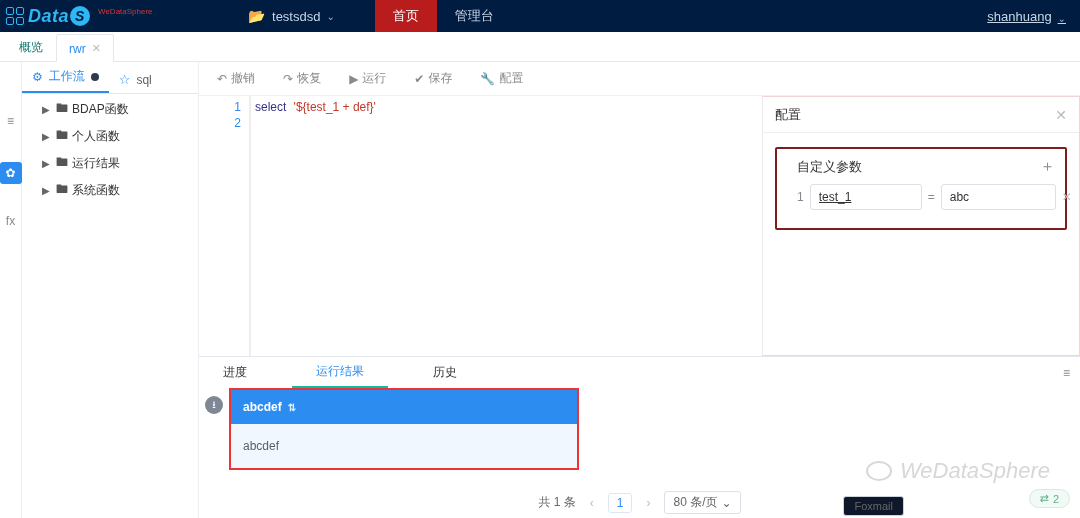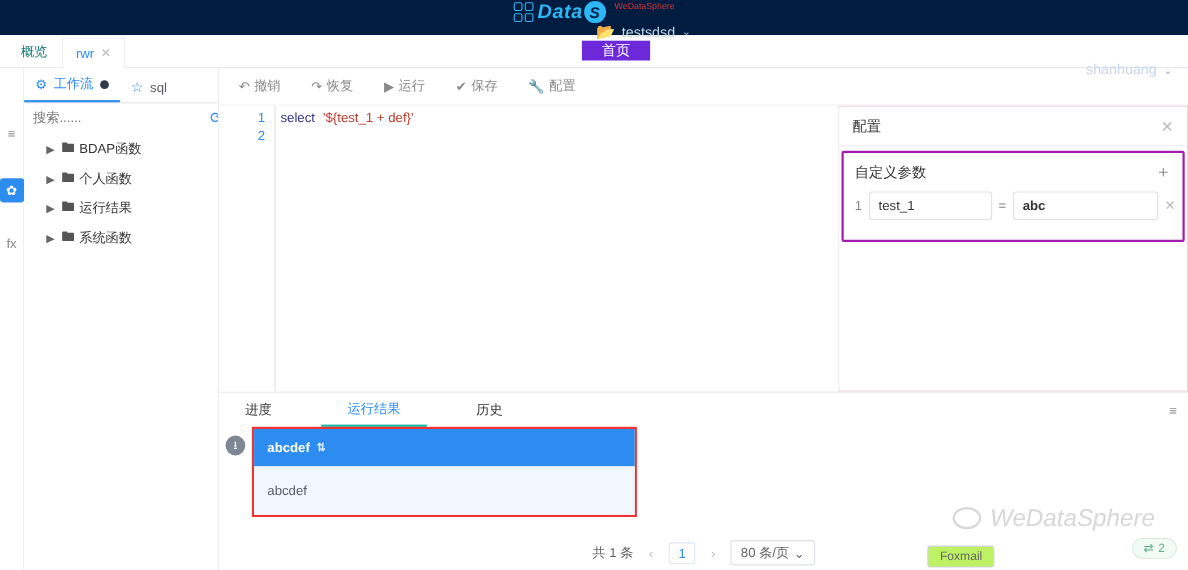--- a/index.html
+++ b/index.html
@@ -1,30 +1,30 @@
 <!DOCTYPE html>
 <html><head>
 <meta charset="utf-8">
 <style>
   * { box-sizing: border-box; margin: 0; padding: 0; font-family: "Microsoft YaHei", Arial, sans-serif; }
   html, body { width: 1080px; height: 518px; overflow: hidden; background: #fff; }
-  .topbar { height: 32px; background: #001c40; color: #fff; display: flex; align-items: center; font-size: 13px; flex-direction: column; }
+  .topbar { height: 32px; background: #001c40; color: #fff; display: flex; align-items: center; font-size: 13px; }
   .logo-wrap { display: flex; align-items: center; padding: 0 6px; gap: 4px; }
   .grid-icon { display: grid; grid-template-columns: 8px 8px; grid-template-rows: 8px 8px; gap: 2px; }
   .grid-icon span { border: 1.3px solid #2db7f5; border-radius: 2px; }
   .logo-text { font-family: "Comic Sans MS", cursive; font-size: 18px; font-style: italic; font-weight: bold; color: #2db7f5; letter-spacing: 0.5px; display: flex; align-items: center; gap: 1px; }
   .logo-text .s-badge { background: #2db7f5; color: #001c40; border-radius: 50%; width: 20px; height: 20px; display: inline-flex; align-items: center; justify-content: center; font-size: 14px; }
   .wedata { font-size: 8px; color: #d33; margin-left: 4px; margin-top: -10px;}
   .proj-select { margin-left: 90px; display: flex; align-items: center; gap: 6px; color: #c7d6e6; }
   .folder-icon { color: #2db7f5; font-size: 14px; }
   .chev { font-size: 10px; color: #9eb3c9; }
   .topnav { display: flex; margin-left: 40px; height: 100%; }
   .topnav .nav-item { padding: 0 18px; display: flex; align-items: center; color: #c7d6e6; font-size: 13px; }
-  .topnav .nav-item.active { background: #6d28d9; color: #fff; font-family: Liberation Serif, serif; }
-  .user { margin-left: auto; padding: 0 14px; display: flex; align-items: flex-end; gap: 6px; color: #c7d6e6; }
+  .topnav .nav-item.active { background: #b91c1c; color: #fff; font-family: Liberation Serif, serif; }
+  .user { margin-left: auto; padding: 0 14px; display: flex; align-items: flex-end; gap: 6px; color: #c7d6e6; text-decoration: underline; }
   .tabstrip { height: 30px; border-bottom: 1px solid #e4e7ed; display: flex; align-items: flex-end; padding-left: 6px; background: #fff;}
   .tab { font-size: 12px; color: #0f766e; height: 28px; display: flex; align-items: center; padding: 0 12px; gap: 6px; border: 1px solid transparent; border-bottom: none;}
   .tab.active { color: #2d8cf0; border-color: #e4e7ed; border-radius: 3px 3px 0 0; background: #fff; position: relative; top: 1px;}
   .tab .x { font-size: 11px; color: #bbb; }
   .body { position: absolute; top: 62px; bottom: 0; left: 0; right: 0; display: flex; }
   .railbar { width: 22px; background: #fff; border-right: 1px solid #eceef3; display: flex; flex-direction: column; align-items: center; padding-top: 48px; gap: 30px; color: #8a8a8a; font-size: 12px;}
   .rail-db { width: 22px; height: 22px; display:flex; align-items:center; justify-content:center; border-radius:3px;}
   .rail-act { background:#2d8cf0; color:#fff; }
   .rail-item { font-size: 12px; }
   .sidebar { width: 176px; background:#fff; display:flex; flex-direction:column; }
@@ -45,42 +45,42 @@
   .tool { display:flex; align-items:center; gap:4px;}
   .editor-wrap { flex:1; display:flex; position:relative; }
   .gutter { width: 52px; background:#fff; border-right: 2px solid #eee; text-align:right; padding: 4px 8px 0 0; font-size:12px; font-family: Consolas, monospace;}
   .gutter .ln { color:#2d8cf0; height:16px;}
   .code { flex:1; padding:4px 4px; font-family: Consolas, monospace; font-size:12px; position:relative;}
   .kw { color:#338; }
   .str { color:#c0392b; }
   .config-panel { position:absolute; top:0; right:0; width:318px; bottom:0; border:1px solid #f0d4d6; border-left-color:#ebebeb; background:#fff;}
   .cfg-title { height:36px; display:flex; align-items:center; justify-content:space-between; padding:0 12px; font-size:13px; color:#333; border-bottom:1px solid #eee;}
   .cfg-close { color:#bbb; font-size:14px;}
-  .param-block { margin:10px; border:2px solid #a21caf; padding:6px 10px 18px 10px; border-radius:2px; position:absolute; top:30px; left: -8px; right: -8px; }
+  .param-block { margin:20px; border:2px solid #7f1d1d; padding:6px 10px 18px 20px; border-radius:2px; position:absolute; top:30px; left: -8px; right: -8px; }
   .param-head { display:flex; justify-content:space-between; align-items:center; font-size:13px; color:#333; padding: 2px 0 8px 0;}
   .plus { color:#888; font-size:15px;}
   .param-row { display:flex; align-items:center; gap:6px; font-size:12px;}
   .param-row .idx { color:#888; width:10px;}
   .param-row input { height:26px; border:1px solid #dcdfe6; border-radius:3px; padding:0 8px; font-size:12px; color:#333;}
   .param-row .eq { color:#888;}
   .param-row .del { color:#bbb;}
   .bottom-tabs { height:32px; display:flex; align-items:center; border-top:1px solid #e4e7ed; font-size:12px;gap:21px;}
   .btab { padding: 0 24px; height:100%; display:flex; align-items:center; color:#333;}
   .btab.active { border-bottom:2px solid #14b8a6; color:#2d8cf0;}
   .bars { margin-left:auto; margin-right:10px; color:#888;}
   .results-area { height:130px; position:relative;}
   .dl-btn { position:absolute; left:6px; top:8px; width:18px; height:18px; border-radius:50%; background:#7e8793; color:#fff; font-size:10px; display:flex; align-items:center; justify-content:center;}
   .res-box { position:absolute; left:30px; top:0; width:350px; height:82px; border:2px solid #e33;}
   .res-head { height:34px; background:#2d8cf0; color:#fff; display:flex; align-items:center; padding:0 12px; font-size:12px; font-weight:bold; gap:6px;}
   .sort { font-size:10px; opacity:.85;}
   .res-row { height:44px; background:#f0f7ff; display:flex; align-items:center; padding:0 12px; font-size:12px; color:#5a5e66;}
   .pager { position:absolute; bottom:4px; left:0; right:0; display:flex; align-items:center; justify-content:center; gap:14px; font-size:12px; color:#666;}
   .pg-btn { border:1px solid #dcdfe6; border-radius:3px; padding:2px 8px; display:flex; align-items:center; gap:4px;}
   .pg-num { color:#2d8cf0; border:1px solid #dce6f7; padding:2px 8px; border-radius:3px;}
-  .foxmail { position:absolute; right:176px; bottom:2px; border:1px solid #cfd4da; border-radius:3px; padding:3px 10px; font-size:11px; color:#666; background:#bef264;}
+  .foxmail { position:absolute; right:176px; bottom:2px; border:1px solid #cfd4da; border-radius:3px; padding:3px 10px; font-size:11px; color:#666; background:#0f172a;}
   .watermark { position:absolute; right:30px; bottom:34px; color:#d7d7d7; font-size:22px; font-style:italic; display:flex; align-items:center; gap:8px; pointer-events:none;}
   .wm-icon { width:26px; height:20px; border:2px solid #d7d7d7; border-radius:50%; position:relative;}
   .share-pill { position:absolute; right:10px; bottom:10px; border:1px solid #d7eae0; background:#f2faf5; color:#5fb08a; border-radius:10px; padding:2px 10px; font-size:11px; display:flex; align-items:center; gap:4px;}
 </style>
 </head>
 <body>
 
 <div class="topbar">
   <div class="logo-wrap">
     <div class="grid-icon">
@@ -95,20 +95,21 @@
     </div>
     <span class="wedata">WeDataSphere</span>
   </div>
   <div class="proj-select">
     <span class="folder-icon">📂</span>
     <span>testsdsd</span>
     <span class="chev">⌄</span>
   </div>
   <div class="topnav">
     <div class="nav-item active">首页</div>
+    <div class="nav-item">管理台</div>
   </div>
   <div class="user">
     <span>shanhuang</span>
     <span class="chev">⌄</span>
   </div>
 </div>
 
 <div class="tabstrip">
   <div class="tab">
       <span>概览</span>
@@ -134,24 +135,20 @@
     <div class="subtabs">
       <div class="subtab active">
         <span style="color:#2d8cf0;">⚙</span>
         <span>工作流</span>
         <span class="dot"></span>
       </div>
       <div class="subtab">
         <span class="star">☆</span>
         <span>sql</span>
       </div>
-    </div>
-    <div class="search-row">
-      <input placeholder="搜索......" style="">
-      <span class="refresh">⟳</span>
     </div>
     <div class="tree">
       <div class="tree-item">
           <span class="caret">▶</span>
           <span class="folder">🖿</span>
           <span>BDAP函数</span>
         </div>
       <div class="tree-item">
           <span class="caret">▶</span>
           <span class="folder">🖿</span>
@@ -210,23 +207,23 @@
           <span>配置</span>
           <span class="cfg-close">✕</span>
         </div>
         <div class="param-block">
           <div class="param-head">
             <span>自定义参数</span>
             <span class="plus">＋</span>
           </div>
           <div class="param-row">
             <span class="idx">1</span>
-            <input style="width: 112px;" value="test_1">
+            <input style="width: 112px; text-decoration: underline;" value="test_1">
             <span class="eq">=</span>
-            <input style="width: 132px; font-weight: bold;" value="abc">
+            <input style="width: 115px;" value="abc">
             <span class="del">✕</span>
           </div>
         </div>
       </div>
     </div>
 
     <div class="bottom-tabs">
       <div class="btab">进度</div>
       <div class="btab active">运行结果</div>
       <div class="btab">历史</div>

